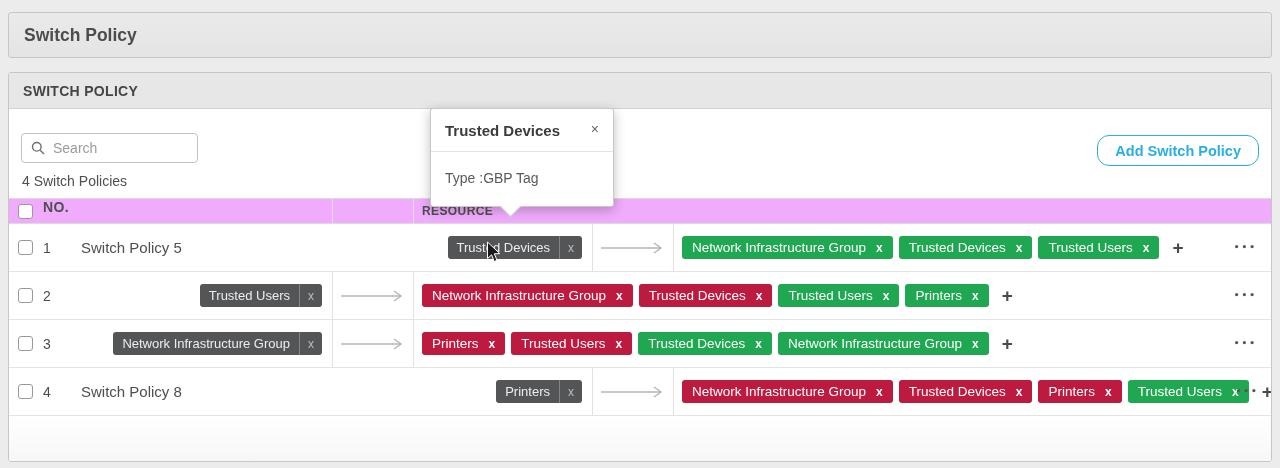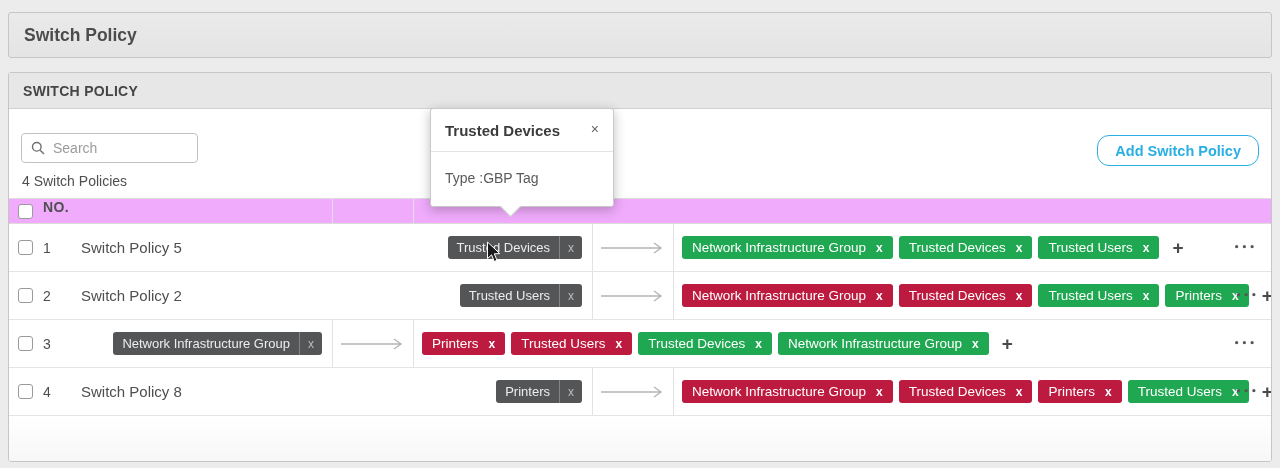--- a/index.html
+++ b/index.html
@@ -161,20 +161,21 @@
     <button class="add-btn">Add Switch Policy</button>
   </div>
 
   <div class="thead">
     <div class="cell-check">
       <div class="checkbox"></div>
     </div>
     <div class="cell-no">NO.</div>
     <div class="cell-source"></div>
     <div class="cell-arrow"></div>
+    <div class="cell-resource">RESOURCE</div>
   </div>
 
   <div>
   <div class="trow">
     <div class="cell-check">
       <div class="checkbox"></div>
     </div>
     <div class="cell-no">1</div>
     <div class="cell-name">Switch Policy 5</div>
     <div class="cell-source">
@@ -209,21 +210,20 @@
       <button class="plus-btn">+</button>
       <button class="menu-btn" style="font-size: 9px; letter-spacing: 2px;">•••</button>
     </div>
   </div>
 
   <div class="trow">
     <div class="cell-check">
       <div class="checkbox"></div>
     </div>
     <div class="cell-no">2</div>
-    <div class="cell-name">Switch Policy 2</div>
     <div class="cell-source">
       <span class="src-tag">
         <span class="lbl">Trusted Users</span>
         <span class="rm">x</span>
       </span>
     </div>
     <div class="cell-arrow">
       <svg width="66" height="12" viewBox="0 0 66 12">
         <line x1="1" y1="6" x2="60" y2="6" stroke="#b5b5b5" stroke-width="1.4"></line>
         <polyline points="54,1 61,6 54,11" fill="none" stroke="#b5b5b5" stroke-width="1.4"></polyline>

